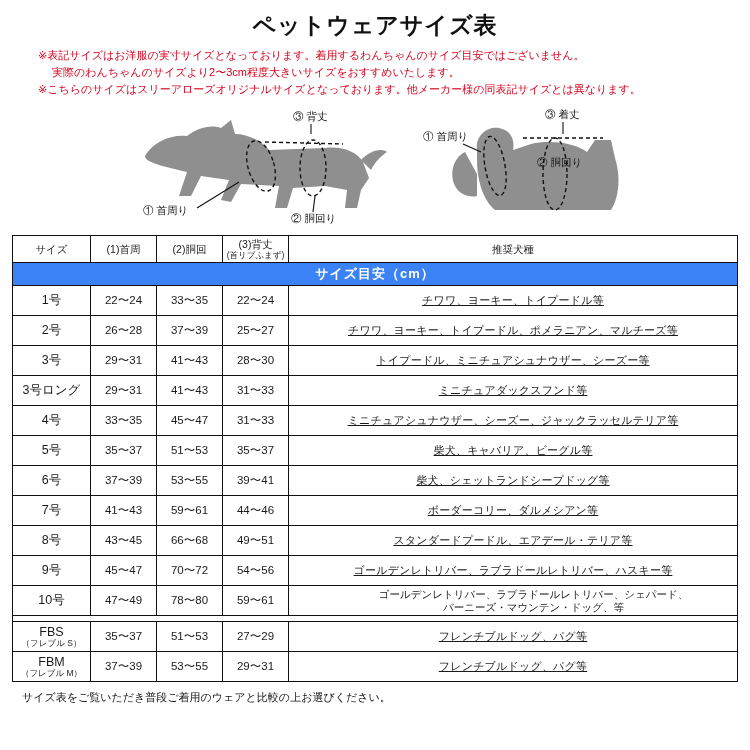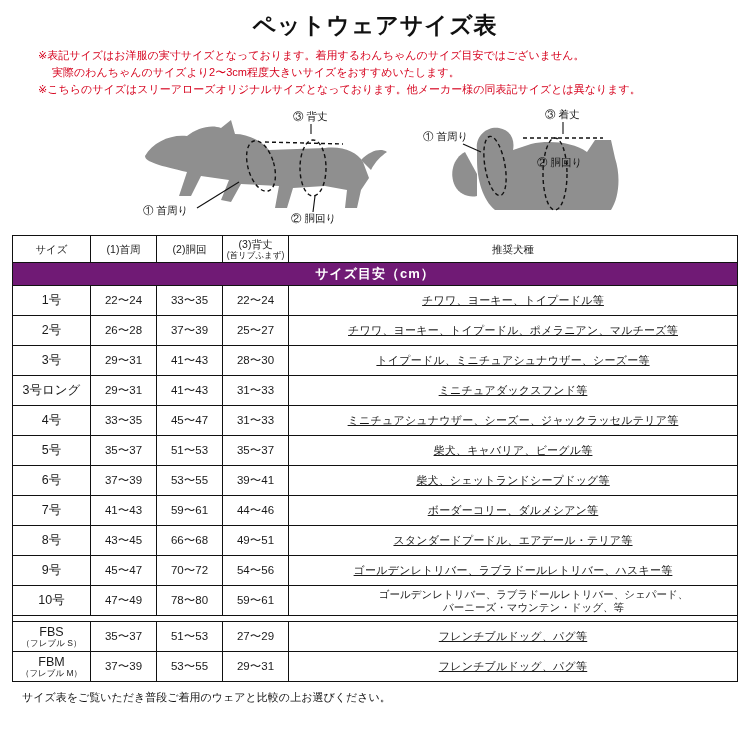--- a/index.html
+++ b/index.html
@@ -44,21 +44,21 @@
   
   table{
     border-collapse:collapse;
     width:100%;
     table-layout:fixed;
     font-size:11px;
   }
   table, th, td{border:1px solid #111;}
   th,td{padding:0;text-align:center;vertical-align:middle;}
   .band td{
-    background:#701a75;
+    background:#3b82f6;
     color:#fff;
     font-weight:bold;
     font-size:13px;
     height:22px;
     letter-spacing:1px;
   }
   thead.head td{
     height:26px;
     font-size:10.5px;
     line-height:1.15;

